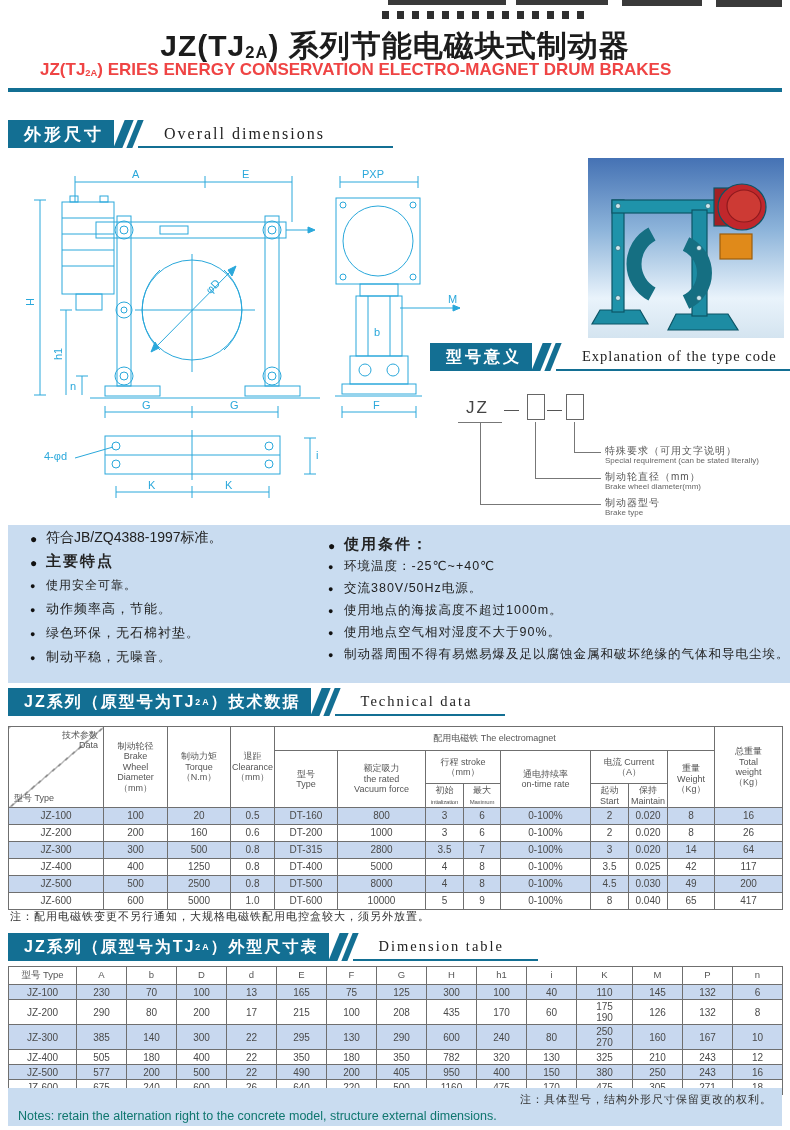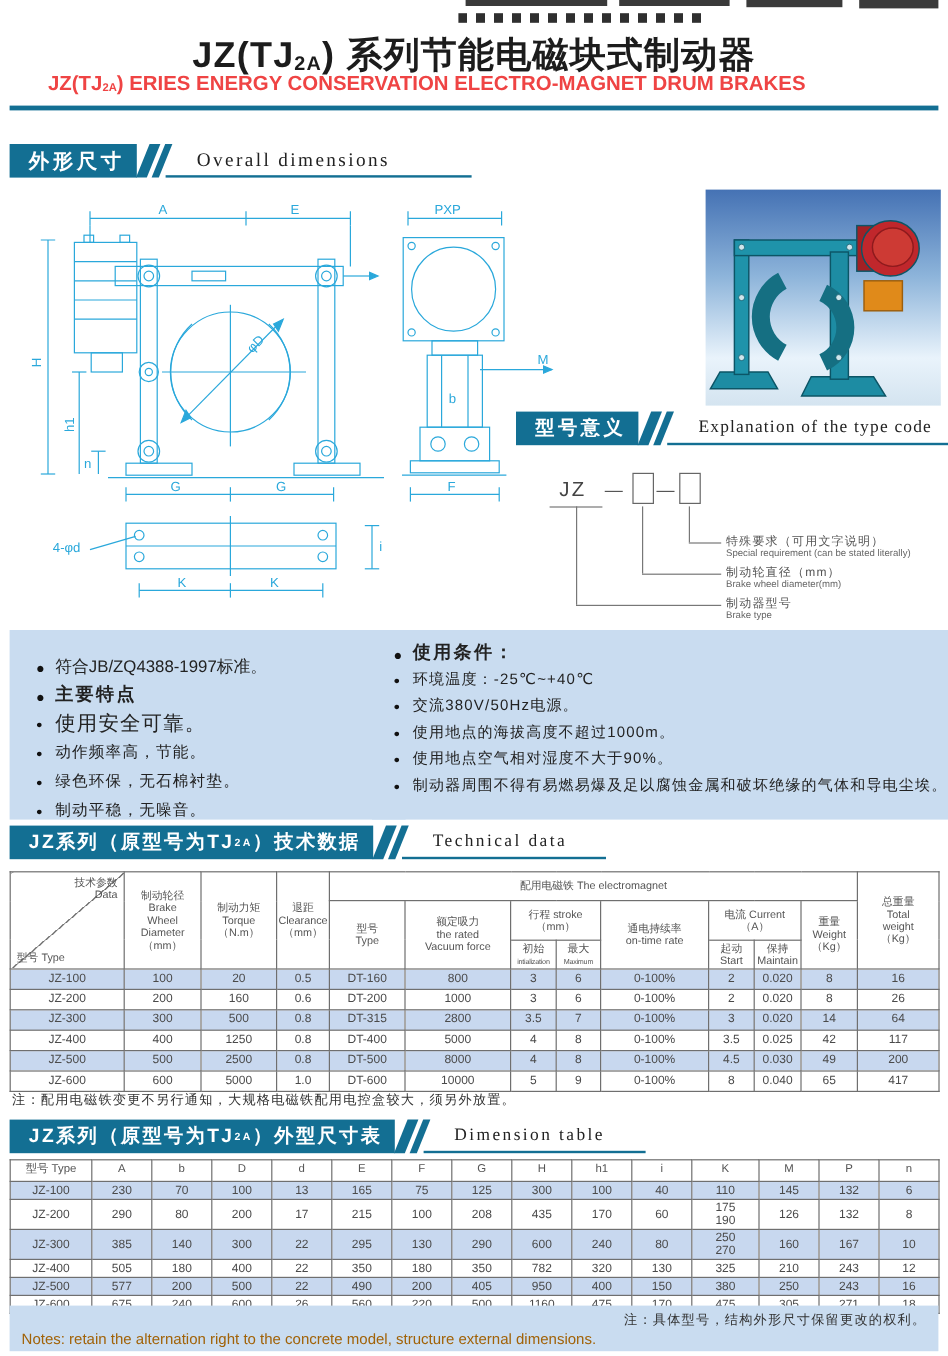--- a/index.html
+++ b/index.html
@@ -60,21 +60,21 @@
         transparent calc(50% - 0.5px),#6f6f6f calc(50% - 0.5px),#6f6f6f calc(50% + 0.5px),transparent calc(50% + 0.5px));}
   .diag .ct{position:absolute;top:3px;right:5px;text-align:right;}
   .diag .cb{position:absolute;bottom:4px;left:5px;}
   .tiny{font-size:6px;letter-spacing:-0.2px;}
   .dim td{font-size:9.5px;line-height:1.1;padding:1px 0;}
   .dim .dh{background:#fff;color:#555;}
 
   .note-line{position:absolute;font-size:11px;color:#333;letter-spacing:1px;}
   .notes-panel{position:absolute;background:#c9dcf0;padding:4px 10px;box-sizing:border-box;}
   .notes-panel .cn{font-size:11px;color:#333;letter-spacing:1px;margin-bottom:2px;text-align:right;}
-  .notes-panel .en{font-size:12.5px;color:#a16207;}
+  .notes-panel .en{font-size:12.5px;color:#0f766e;}
 </style>
 </head>
 <body>
 
 <div id="page">
 
   <div class="frag" style="left:388px;top:0;width:118px;height:5px;"></div>
   <div class="frag" style="left:516px;top:0;width:92px;height:5px;"></div>
   <div class="frag" style="left:622px;top:0;width:80px;height:6px;"></div>
   <div class="frag" style="left:716px;top:0;width:66px;height:7px;"></div>
@@ -265,26 +265,26 @@
   <div class="tc-line" style="left:480px;top:422px;width:1px;height:82px;"></div>
   <div class="tc-line" style="left:480px;top:504px;width:121px;height:1px;"></div>
 
   <div class="tc-cn" style="left:605px;top:444px;">特殊要求（可用文字说明）</div>
   <div class="tc-en" style="left:605px;top:456px;">Special requirement (can be stated literally)</div>
   <div class="tc-cn" style="left:605px;top:470px;">制动轮直径（mm）</div>
   <div class="tc-en" style="left:605px;top:482px;">Brake wheel diameter(mm)</div>
   <div class="tc-cn" style="left:605px;top:496px;">制动器型号</div>
   <div class="tc-en" style="left:605px;top:508px;">Brake type</div>
 
-  <div class="panel" style="left:8px;top:525px;width:330px;height:158px;padding:18px 0 0 22px;box-sizing:border-box;">
+  <div class="panel" style="left:8px;top:525px;width:330px;height:158px;padding:0 0 0 22px;box-sizing:border-box;">
     <div class="fl big" style="font-size:14px;line-height:24px;">符合JB/ZQ4388-1997标准。</div>
     <div class="fl big bold" style="font-size:15px;line-height:24px;letter-spacing:2px;">主要特点</div>
     <div>
 
-    <div class="fl" style="font-size:17px;line-height:24px;letter-spacing:1px;">使用安全可靠。</div>
+    <div class="fl" style="font-size:12px;line-height:24px;letter-spacing:1px;">使用安全可靠。</div>
         <div class="fl" style="font-size:13px;line-height:24px;letter-spacing:1px;">动作频率高，节能。</div>
         <div class="fl" style="font-size:13px;line-height:24px;letter-spacing:1px;">绿色环保，无石棉衬垫。</div>
         <div class="fl" style="font-size:13px;line-height:24px;letter-spacing:1px;">制动平稳，无噪音。</div>
       </div>
   </div>
 
   <div class="panel" style="left:310px;top:525px;width:548px;height:158px;padding:8px 0 0 18px;box-sizing:border-box;">
     <div class="fl big bold" style="font-size:15px;line-height:22px;letter-spacing:2px;">使用条件：</div>
     <div>
 
@@ -602,21 +602,21 @@
           <td>250</td>
           <td>243</td>
           <td>16</td>
         </tr>
         <tr class="data-row" style="height: 15px;">
           <td>JZ-600</td>
           <td>675</td>
           <td>240</td>
           <td>600</td>
           <td>26</td>
-          <td>560</td>
+          <td>640</td>
           <td>220</td>
           <td>500</td>
           <td>1160</td>
           <td>475</td>
           <td>170</td>
           <td>475</td>
           <td>305</td>
           <td>271</td>
           <td>18</td>
         </tr>

